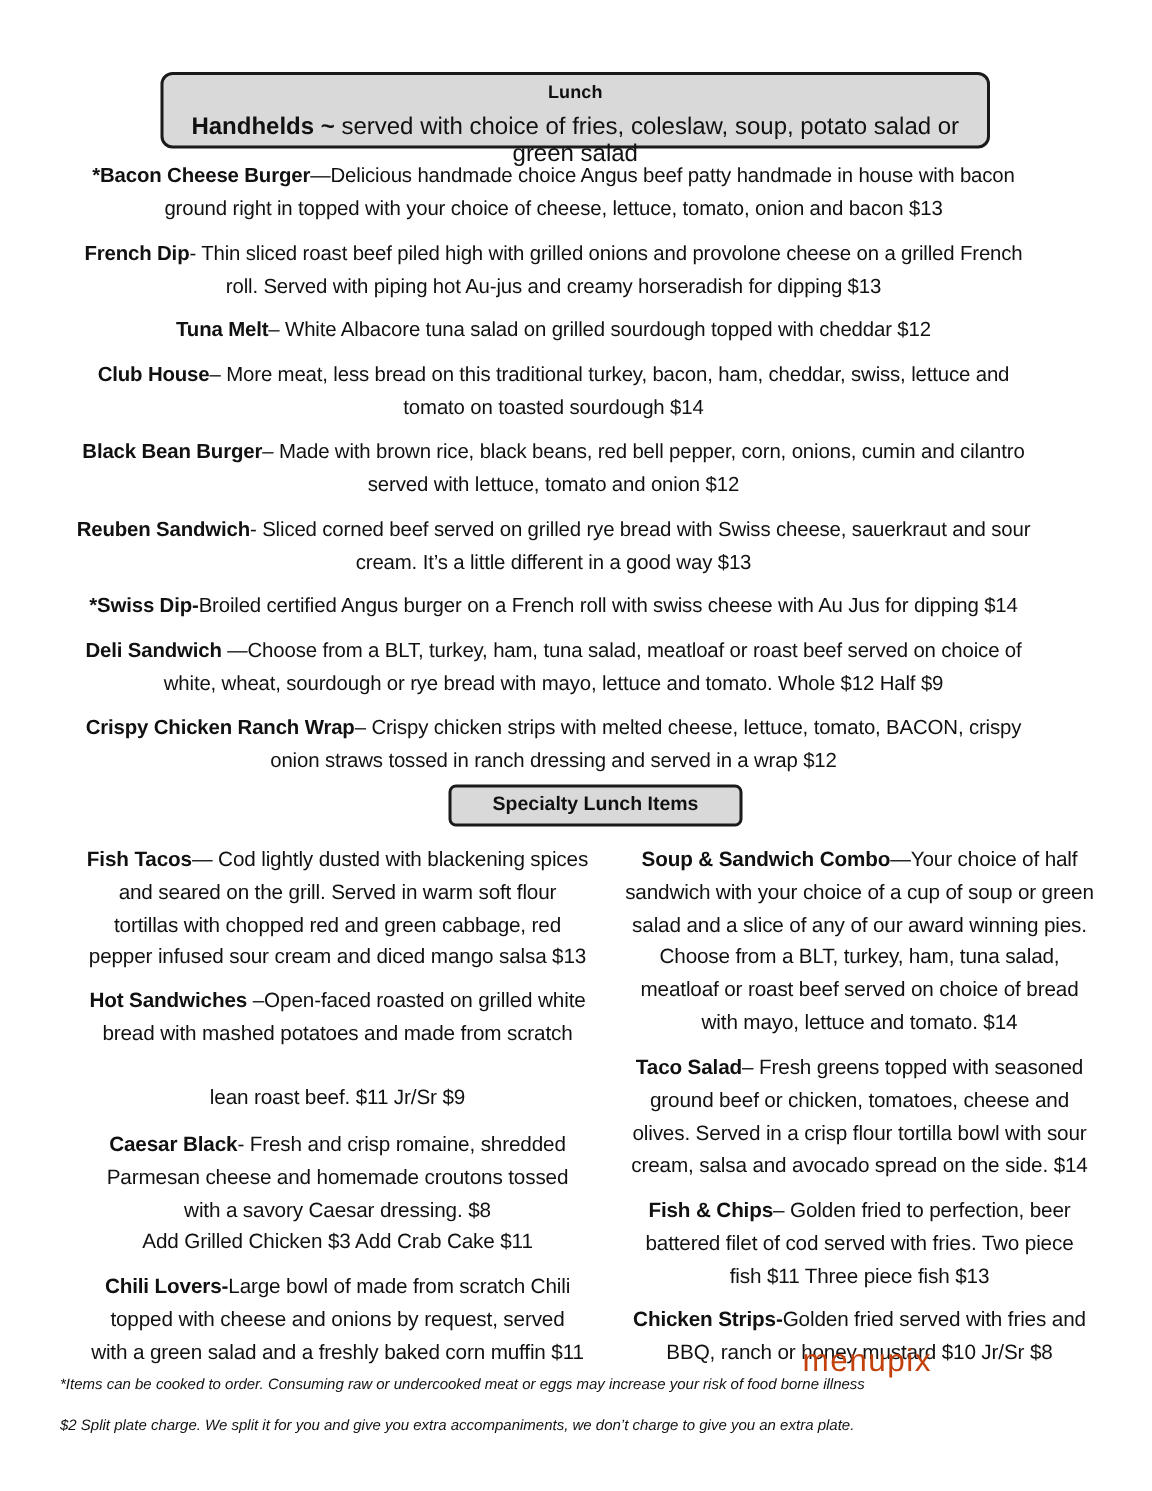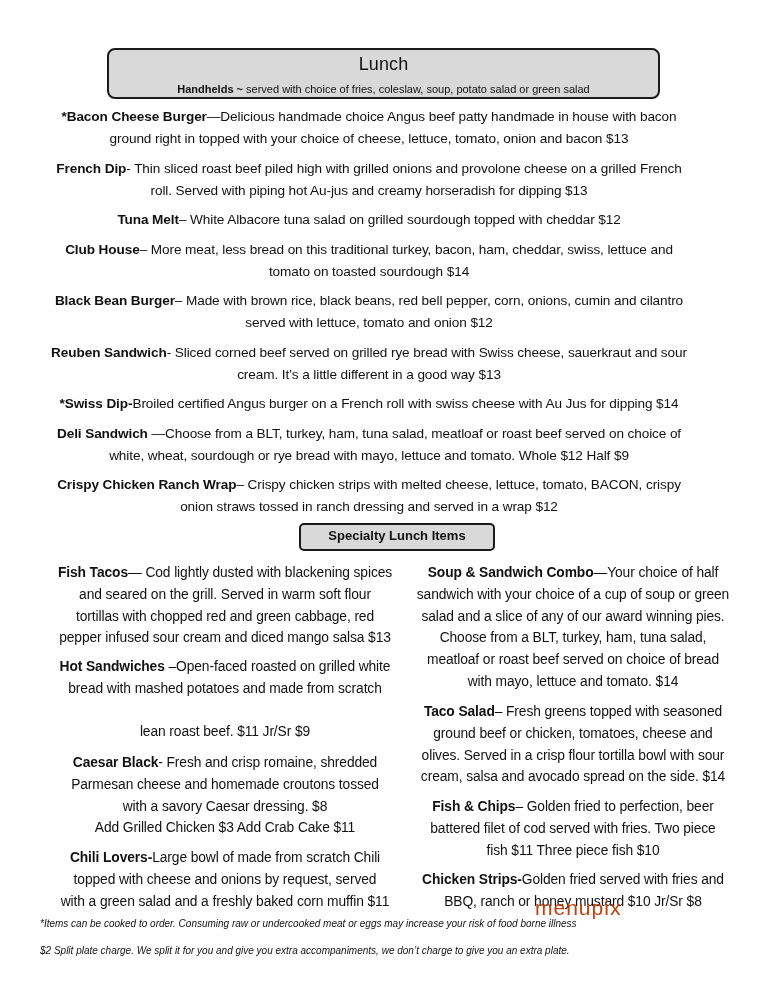--- a/index.html
+++ b/index.html
@@ -7,22 +7,22 @@
     width: 768px; height: 994px; position: relative; overflow: hidden;
     font-family: "Liberation Sans", "DejaVu Sans", sans-serif;
     color: #111;
   }
   .page { position: absolute; left: 0; top: 0; width: 768px; height: 994px; }
   .hdr-box {
     position: absolute; left: 107px; top: 48px; width: 553px; height: 51px;
     background: #d9d9d9; border: 2.5px solid #1a1a1a; border-radius: 8px;
     box-sizing: border-box; text-align: center;
   }
-  .hdr-title { font-size: 18px; font-weight: normal; margin-top: 4px; letter-spacing: 0.1px; }
-  .hdr-sub { font-size: 11px; margin-top: 8px; }
+  .hdr-title { font-size: 12px; font-weight: bold; margin-top: 4px; letter-spacing: 0.1px; }
+  .hdr-sub { font-size: 16px; margin-top: 8px; }
   .hdr-sub b { font-weight: bold; }
   .item {
     position: absolute; text-align: center; font-size: 13.6px; line-height: 21.5px;
     letter-spacing: -0.1px;
   }
   .item b { font-weight: bold; }
   .full { left: 24px; width: 690px; }
   .sec-box {
     position: absolute; left: 299px; top: 523px; width: 196px; height: 28px;
     background: #d9d9d9; border: 2.5px solid #1a1a1a; border-radius: 5px;
@@ -124,21 +124,21 @@
     </div>
     <div class="item col-r" style="top:701px">
       <b>Taco Salad</b><span>– </span><span>Fresh greens topped with seasoned</span><br>
       <span>ground beef or chicken, tomatoes, cheese and</span><br>
       <span>olives.  Served in a crisp flour tortilla bowl with sour</span><br>
       <span>cream, salsa and avocado spread on the side. $14</span>
     </div>
     <div class="item col-r" style="top:796px">
       <b>Fish &amp; Chips</b><span>– </span><span>Golden fried to perfection, beer</span><br>
       <span>battered filet of cod served with fries.  Two piece</span><br>
-      <span>fish $11 Three piece fish $10</span>
+      <span>fish $11 Three piece fish $13</span>
     </div>
     <div class="item col-r" style="top:869px">
       <b>Chicken Strips-</b><span>Golden fried served with fries and</span><br>
       <span>BBQ, ranch or honey mustard $10 Jr/Sr $8</span>
     </div>
   </div>
 
   <div class="watermark">menupix</div>
 
   <div class="foot" style="top:918px">*Items can be cooked to order.  Consuming raw or undercooked meat or eggs may increase your risk of food borne illness</div>

